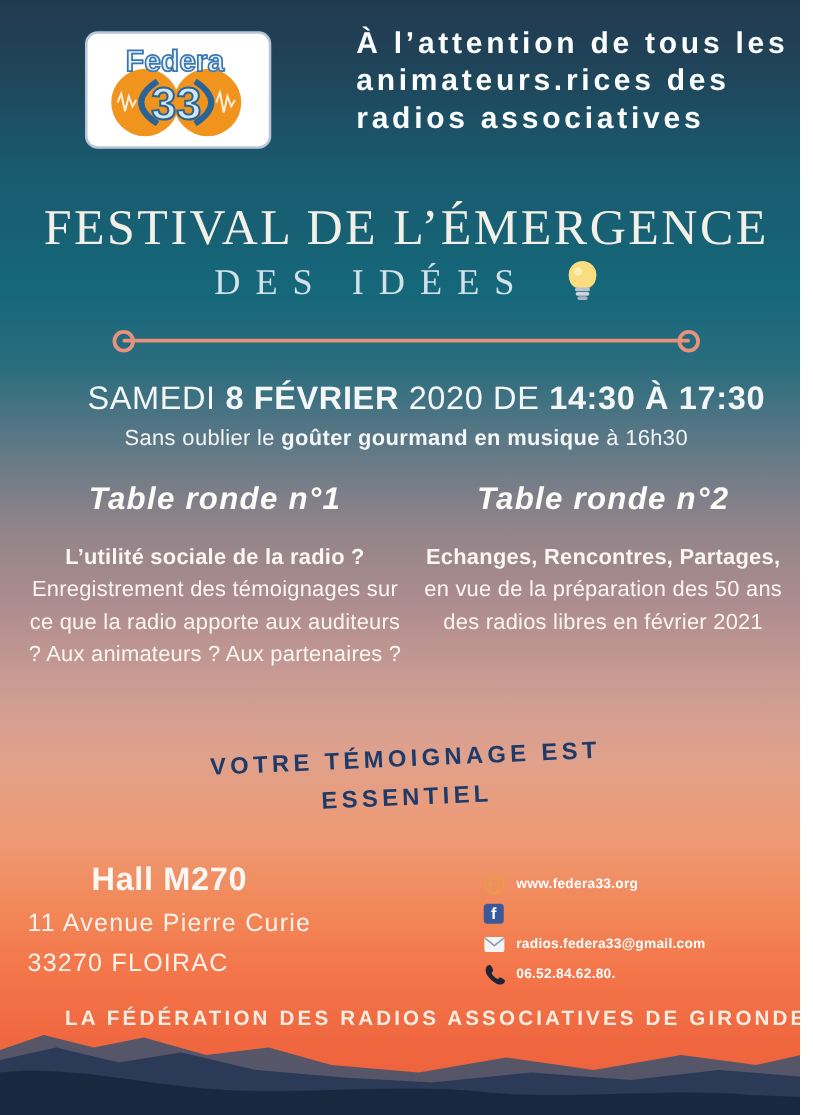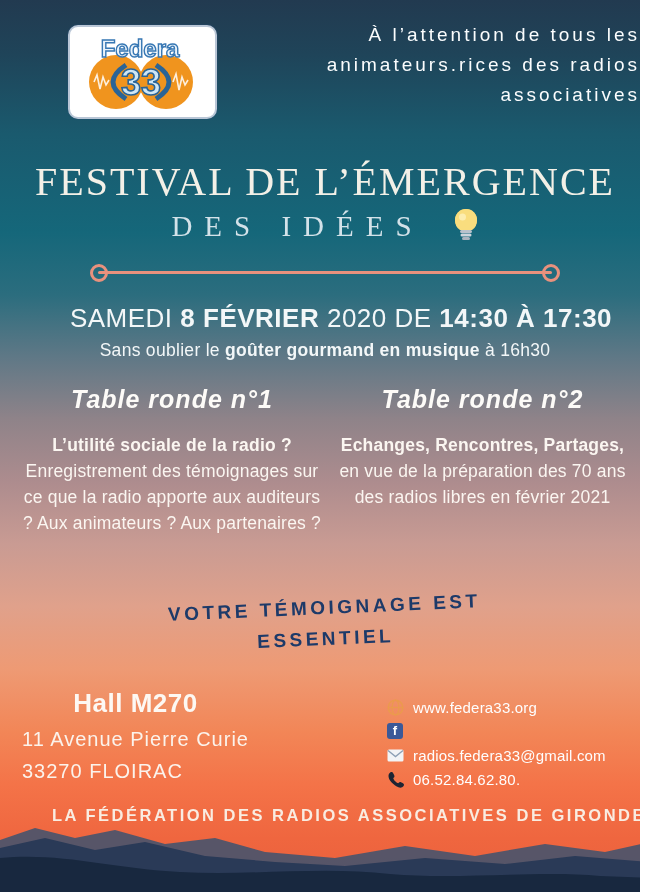--- a/index.html
+++ b/index.html
@@ -27,22 +27,22 @@
   }
   
   .logo-box{
     position:absolute;left:68px;top:25px;width:145px;height:90px;
     background:#ffffff;border-radius:10px;border:2px solid #b9c6d6;
     box-shadow:0 0 0 1px rgba(40,80,120,.25);
   }
   
   .audience{
     position:absolute;left:285px;top:20px;width:355px;
-    text-align:right;color:#fbfdfe;font-weight:400;
-    font-size:19px;line-height:30px;letter-spacing:3px;
+    text-align:left;color:#fbfdfe;font-weight:700;
+    font-size:24px;line-height:30px;letter-spacing:3px;
   }
   
   .title-main{
     position:absolute;left:0;top:158px;width:650px;text-align:center;
     font-family:"Liberation Serif","DejaVu Serif",serif;
     color:#f3f0e7;font-size:40px;font-weight:500;letter-spacing:2px;
   }
   .title-sub{
     position:absolute;left:0;top:210px;width:650px;
     display:flex;align-items:center;justify-content:center;gap:29px;
@@ -81,21 +81,21 @@
     color:#1d3a69;font-size:19px;font-weight:800;
     letter-spacing:3.5px;line-height:31px;
   }
   
   .venue{position:absolute;left:22px;top:688px;color:#fdf8f3;}
   .venue-hall{font-size:26px;font-weight:800;letter-spacing:.5px;text-align:center;}
   .venue-line{font-size:20px;font-weight:300;letter-spacing:1px;margin-top:9px;color:#fbf3ec;}
   
   .contacts{position:absolute;left:386px;top:697px;}
   .contact-row{display:flex;align-items:center;gap:9px;height:20px;margin-bottom:4px;}
-  .contact-text{color:#fefefe;font-size:15px;font-weight:400;letter-spacing:.2px;white-space:nowrap;}
+  .contact-text{color:#fefefe;font-size:11px;font-weight:700;letter-spacing:.2px;white-space:nowrap;}
   .cicon{width:18px;height:18px;flex:0 0 auto;display:flex;align-items:center;justify-content:center;}
   .fb-badge{width:16px;height:16px;border-radius:3px;background:#3b5998;color:#ffffff;
     font-weight:700;font-size:13px;line-height:16px;text-align:center;}
   
   .footer{
     position:absolute;left:0;top:806px;width:650px;text-align:center;
     color:#f9ece1;font-size:16.5px;font-weight:800;letter-spacing:2.5px;padding-left:24px;
   }
   
   .mountains{position:absolute;left:0;bottom:0;width:650px;height:72px;}
@@ -148,21 +148,21 @@
     <div class="col-heading">Table ronde n°1</div>
     <div class="col-body">
       <span class="lead">L’utilité sociale de la radio ?</span><br>
       <span>Enregistrement des témoignages sur ce que la radio apporte aux auditeurs ? Aux animateurs ? Aux partenaires ?</span>
     </div>
   </div>
 
   <div class="col col-2">
     <div class="col-heading">Table ronde n°2</div>
     <div class="col-body">
-      <span class="lead">Echanges, Rencontres, Partages,</span><span> en vue de la préparation des 70 ans des radios libres en février 2021</span>
+      <span class="lead">Echanges, Rencontres, Partages,</span><span> en vue de la préparation des 50 ans des radios libres en février 2021</span>
     </div>
   </div>
 
   <div class="emphasis">VOTRE TÉMOIGNAGE EST ESSENTIEL</div>
 
   <div class="venue">
     <div class="venue-hall">Hall M270</div>
     <div class="venue-line">11 Avenue Pierre Curie</div>
     <div class="venue-line">33270 FLOIRAC</div>
   </div>

